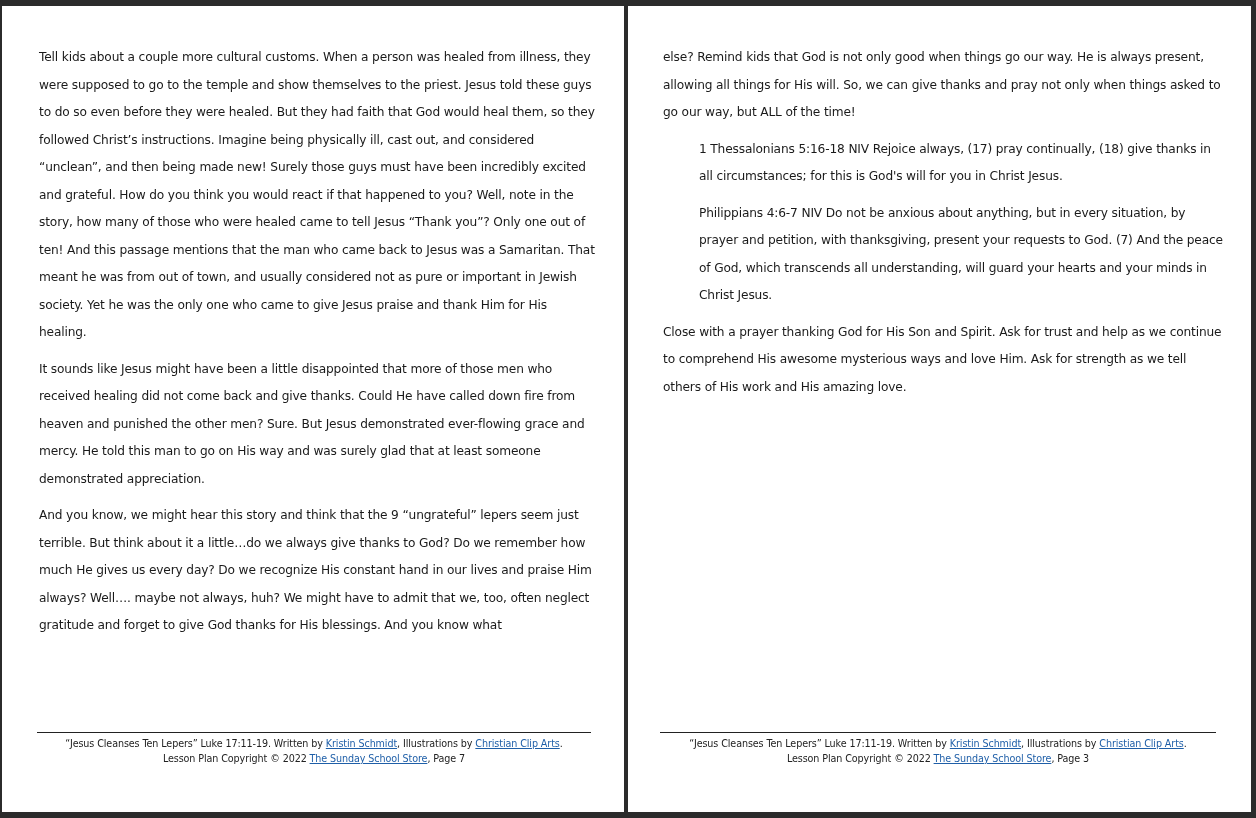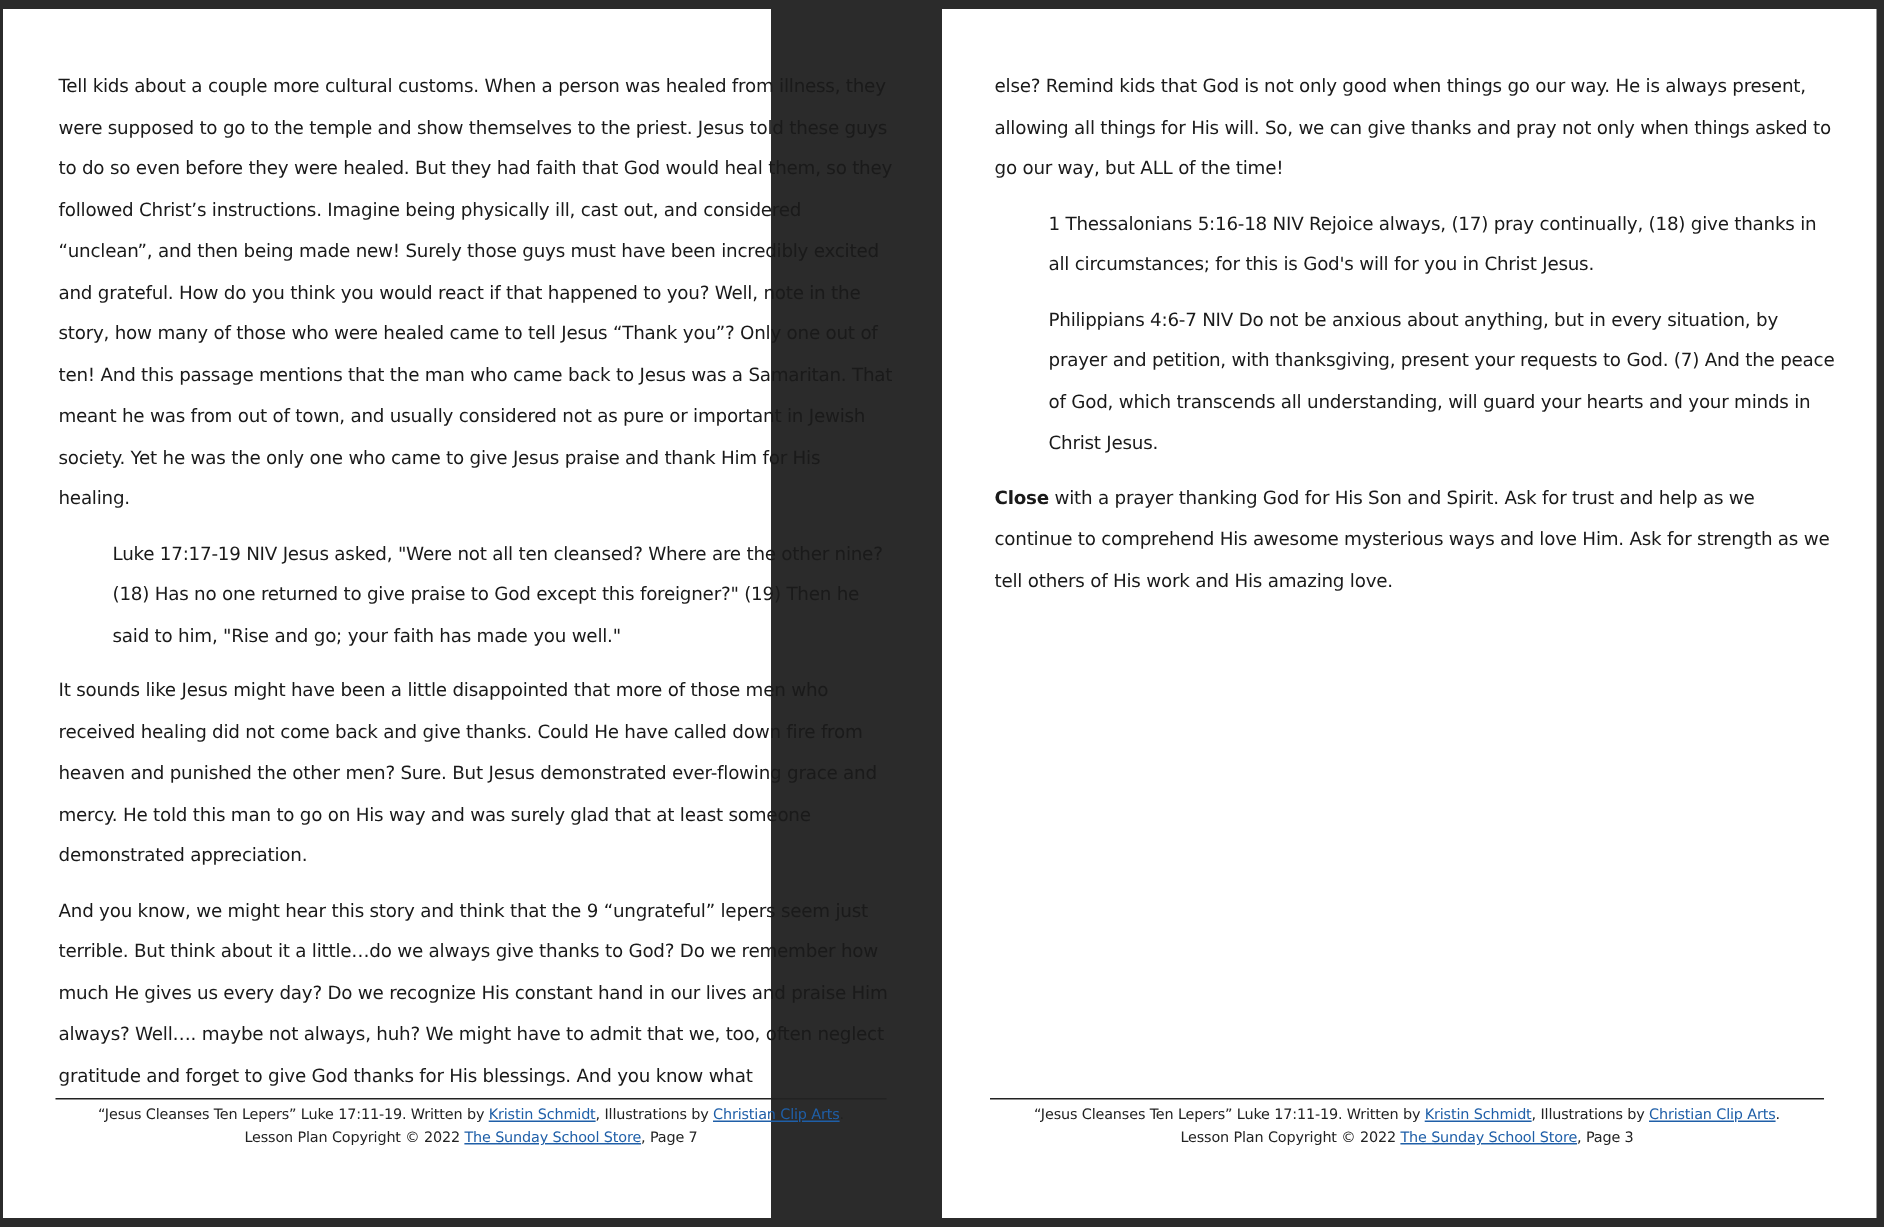--- a/index.html
+++ b/index.html
@@ -8,50 +8,49 @@
     background: #2b2b2b;
     position: relative;
     font-family: "DejaVu Sans", sans-serif;
     color: #1a1a1a;
   }
   .page {
     position: absolute; top: 6px; height: 806px;
     background: #ffffff;
     box-sizing: border-box;
   }
-  #page8 { left: 2px; width: 512px; padding-left: 11px; }
+  #page8 { left: 2px; width: 622px; padding-left: 11px; }
   #page9 { left: 628px; width: 623px; }
   .content {
     position: absolute; top: 38px; left: 37px; width: 556px;
     font-size: 12.2px; line-height: 27.5px; letter-spacing: -0.15px;
   }
   #page9 .content { left: 35px; width: 560px; }
   .content p { margin: 0 0 9px 0; }
   .quote {
     margin: 0 0 9px 36px !important;
   }
-  .close-word { font-weight: bold; }
+  .close-word { font-weight: normal; }
   .footer {
     position: absolute; left: 35px; width: 554px; top: 726px;
     border-top: 1.3px solid #222;
     padding-top: 3px;
     text-align: center;
     font-size: 9.6px; line-height: 15px; color: #222;
     letter-spacing: -0.1px;
   }
   #page9 .footer { left: 32px; width: 556px; }
   .footer a { color: #1f5fa8; text-decoration: underline; text-align: center; }
 </style>
 </head>
 <body>
 
 <div class="page" id="page8">
   <div class="content">
     <p>Tell kids about a couple more cultural customs. When a person was healed from illness, they were supposed to go to the temple and show themselves to the priest. Jesus told these guys to do so even before they were healed. But they had faith that God would heal them, so they followed Christ’s instructions. Imagine being physically ill, cast out, and considered “unclean”, and then being made new! Surely those guys must have been incredibly excited and grateful. How do you think you would react if that happened to you? Well, note in the story, how many of those who were healed came to tell Jesus “Thank you”? Only one out of ten! And this passage mentions that the man who came back to Jesus was a Samaritan. That meant he was from out of town, and usually considered not as pure or important in Jewish society. Yet he was the only one who came to give Jesus praise and thank Him for His healing.</p>
-    <p class="quote">Luke 17:17-19 NIV  Jesus asked, "Were not all ten cleansed? Where are the other nine?  (18)  Has no one returned to give praise to God except this foreigner?"  (19)  Then he said to him, "Rise and go; your faith has made you well."</p>
     <p>It sounds like Jesus might have been a little disappointed that more of those men who received healing did not come back and give thanks. Could He have called down fire from heaven and punished the other men? Sure. But Jesus demonstrated ever-flowing grace and mercy. He told this man to go on His way and was surely glad that at least someone demonstrated appreciation.</p>
     <p>And you know, we might hear this story and think that the 9 “ungrateful” lepers seem just terrible. But think about it a little…do we always give thanks to God? Do we remember how much He gives us every day? Do we recognize His constant hand in our lives and praise Him always? Well…. maybe not always, huh? We might have to admit that we, too, often neglect gratitude and forget to give God thanks for His blessings. And you know what</p>
   </div>
   <div class="footer">
     <div>
       <span>“Jesus Cleanses Ten Lepers” Luke 17:11-19. Written by </span><a>Kristin Schmidt</a><span>, Illustrations by </span><a>Christian Clip Arts</a><span>.</span>
     </div>
     <div>
       <span>Lesson Plan Copyright © 2022 </span><a>The Sunday School Store</a><span>, </span><span>Page 7</span>
     </div>

